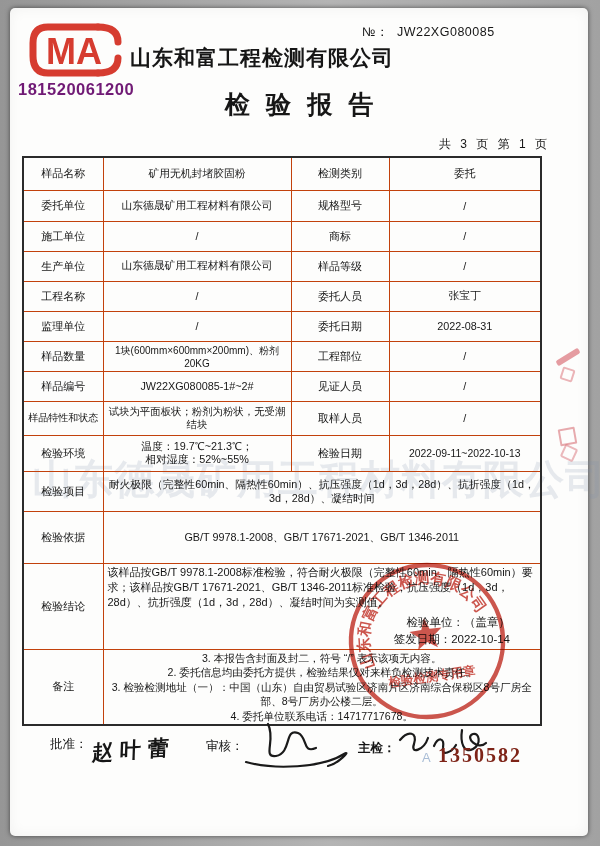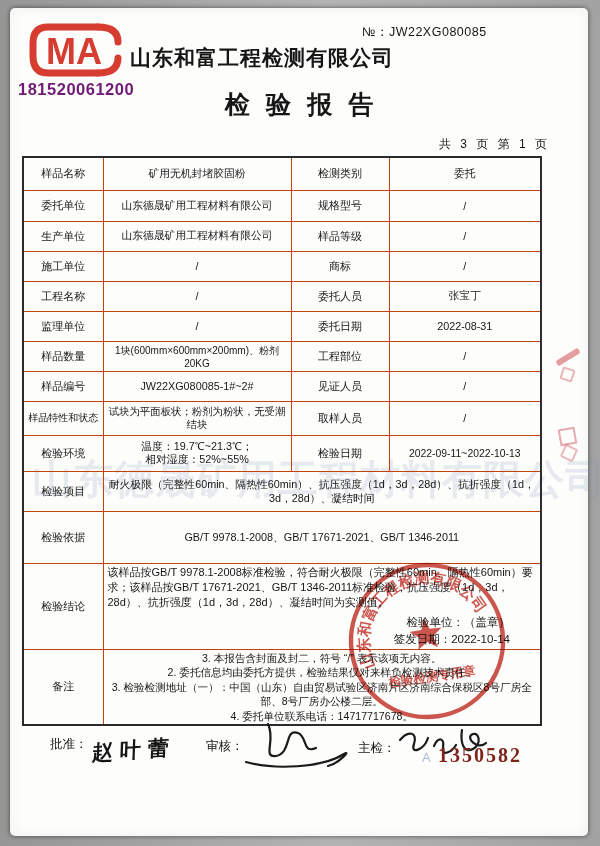--- a/index.html
+++ b/index.html
@@ -10,21 +10,21 @@
   .page{position:relative;width:100%;height:100%;background:#fdfdfc;
     border-radius:5px;box-shadow:0 0 5px rgba(0,0,0,.55), inset 0 0 14px rgba(0,0,0,.05);
     color:#161616;}
   
   .cma{position:absolute;left:14px;top:10px;}
   .cma-number{position:absolute;left:8px;top:72px;color:#701a75;
     font-size:16.5px;font-weight:bold;letter-spacing:.5px;}
   .company{position:absolute;left:87px;top:36px;width:330px;text-align:center;
     font-size:21px;font-weight:bold;letter-spacing:1px;}
   .report-no{position:absolute;left:352px;top:16px;font-size:12.5px;letter-spacing:.5px;}
-  .report-no .no-val{}
+  .report-no .no-val{margin-left:8px;}
   .report-title{position:absolute;left:0;top:80px;width:100%;text-align:center;
     font-size:25px;font-weight:bold;letter-spacing:.65em;text-indent:.65em;}
   .page-info{position:absolute;right:38px;top:128px;font-size:12px;letter-spacing:3px;}
   
   table.report{position:absolute;left:12px;top:148px;width:518px;
     border-collapse:collapse;table-layout:fixed;font-size:11px;}
   table.report td{border:1px solid #c2410c;padding:1px 4px;text-align:center;
     vertical-align:middle;overflow:hidden;}
   table.report{border:2px solid #2b2b2b;}
   td.lbl{font-size:11px;}
@@ -46,21 +46,21 @@
   .frag2{left:551px;top:360px;width:9px;height:9px;background:none;
     border:2px solid rgba(205,60,70,.38);transform:rotate(18deg);}
   .frag3{left:549px;top:420px;width:13px;height:13px;background:none;
     border:2.5px solid rgba(200,55,65,.42);border-radius:1px;transform:rotate(-10deg);}
   .frag4{left:552px;top:438px;width:10px;height:10px;background:none;
     border:2px solid rgba(200,55,65,.35);transform:rotate(25deg);}
   
   .sig-group{position:absolute;font-size:12.5px;}
   .sig-approve{left:40px;top:728px;}
   .sig-review{left:196px;top:730px;}
-  .sig-chief{left:348px;top:732px;}
+  .sig-chief{left:348px;top:732px;font-weight:bold;}
   .sig-label{vertical-align:top;}
   .hand-name{display:inline-block;font-size:21px;font-weight:bold;
     transform:rotate(-4deg) skewX(-6deg);letter-spacing:7px;margin-left:4px;}
   .sig-svg{vertical-align:middle;margin:-20px 0 0 -4px;}
   .serial{position:absolute;left:428px;top:736px;color:#7e2418;
     font-family:Liberation Serif, serif;font-size:20px;font-weight:bold;letter-spacing:2px;}
   .serial-prefix{position:absolute;left:412px;top:742px;color:#a9bdd6;font-size:13px;}
 </style>
 </head>
 <body>
@@ -101,29 +101,29 @@
      <td class="lbl">检测类别</td>
      <td class="val">委托</td>
    </tr>
    <tr style="height:31px">
      <td class="lbl">委托单位</td>
      <td class="val">山东德晟矿用工程材料有限公司</td>
      <td class="lbl">规格型号</td>
      <td class="val">/</td>
    </tr>
    <tr style="height:30px">
+     <td class="lbl">施工单位</td>
+     <td class="val">/</td>
+     <td class="lbl">商标</td>
+     <td class="val">/</td>
+   </tr>
+   <tr style="height:30px">
      <td class="lbl">生产单位</td>
      <td class="val">山东德晟矿用工程材料有限公司</td>
      <td class="lbl">样品等级</td>
-     <td class="val">/</td>
-   </tr>
-   <tr style="height:30px">
-     <td class="lbl">施工单位</td>
-     <td class="val">/</td>
-     <td class="lbl">商标</td>
      <td class="val">/</td>
    </tr>
    <tr style="height:30px">
      <td class="lbl">工程名称</td>
      <td class="val">/</td>
      <td class="lbl">委托人员</td>
      <td class="val">张宝丁</td>
    </tr>
    <tr style="height:30px">
      <td class="lbl">监理单位</td>

